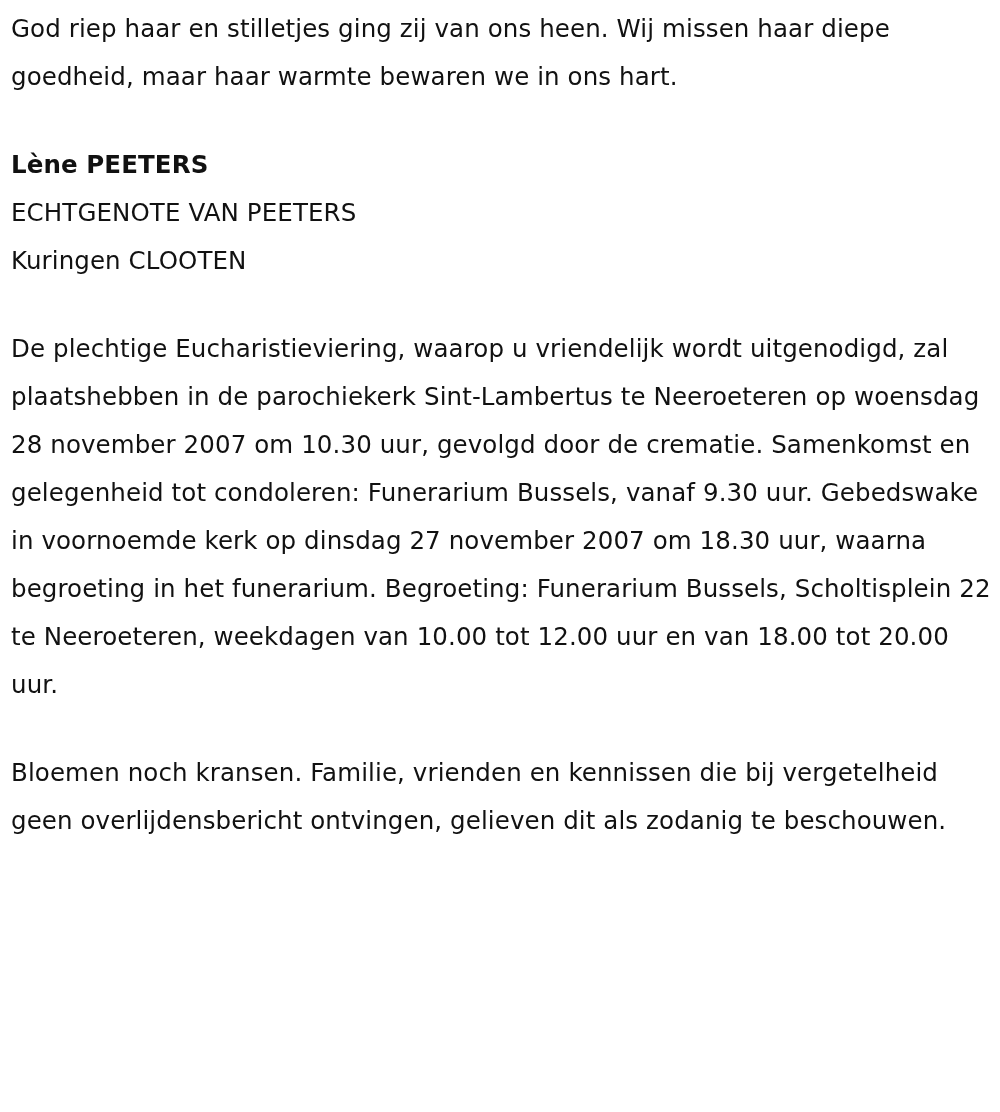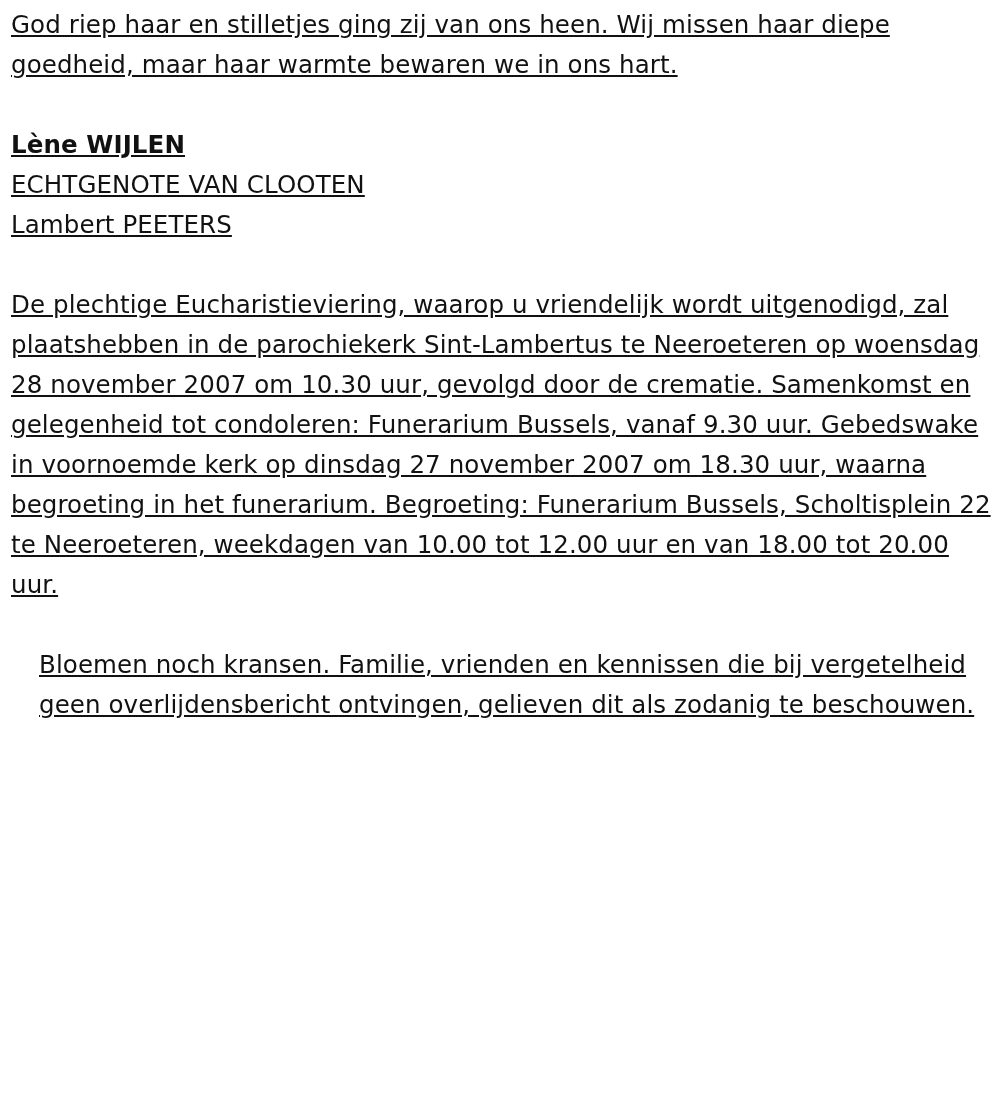--- a/index.html
+++ b/index.html
@@ -10,44 +10,43 @@
     body {
       width: 1000px;
       height: 1112px;
       overflow: hidden;
       color: #111111;
       font-family: "DejaVu Sans", sans-serif;
     }
     .doc {
       padding: 5px 6px 0 11px;
       font-size: 24.5px;
-      line-height: 40px;
+      line-height: 48px;
       letter-spacing: 0.1px;
-      text-decoration: underline;
     }
     .para {
       margin: 0 0 40px 0;
       white-space: normal;
     }
-    .para.tight { margin-bottom: 0; margin-left: 28px; }
+    .para.tight { margin-bottom: 0; }
     .name {
       font-weight: bold;
     }
     .line { display: block; }
   </style>
 </head>
 <body>
 
 <div class="doc">
   <p class="para">God riep haar en stilletjes ging zij van ons heen. Wij missen haar diepe goedheid, maar haar warmte bewaren we in ons hart.</p>
 
   <div class="para">
-    <span class="line name">Lène WIJLEN</span>
-    <span class="line">ECHTGENOTE VAN CLOOTEN</span>
-    <span class="line">Lambert PEETERS</span>
+    <span class="line name">Lène PEETERS</span>
+    <span class="line">ECHTGENOTE VAN PEETERS</span>
+    <span class="line">Kuringen CLOOTEN</span>
   </div>
 
 
   <p class="para">De plechtige Eucharistieviering, waarop u vriendelijk wordt uitgenodigd, zal plaatshebben in de parochiekerk Sint-Lambertus te Neeroeteren op woensdag 28 november 2007 om 10.30 uur, gevolgd door de crematie. Samenkomst en gelegenheid tot condoleren: Funerarium Bussels, vanaf 9.30 uur. Gebedswake in voornoemde kerk op dinsdag 27 november 2007 om 18.30 uur, waarna begroeting in het funerarium. Begroeting: Funerarium Bussels, Scholtisplein 22 te Neeroeteren, weekdagen van 10.00 tot 12.00 uur en van 18.00 tot 20.00 uur.</p>
 
 
   <p class="para tight">Bloemen noch kransen. Familie, vrienden en kennissen die bij vergetelheid geen overlijdensbericht ontvingen, gelieven dit als zodanig te beschouwen.</p>
 </div>
 
 </body></html>

